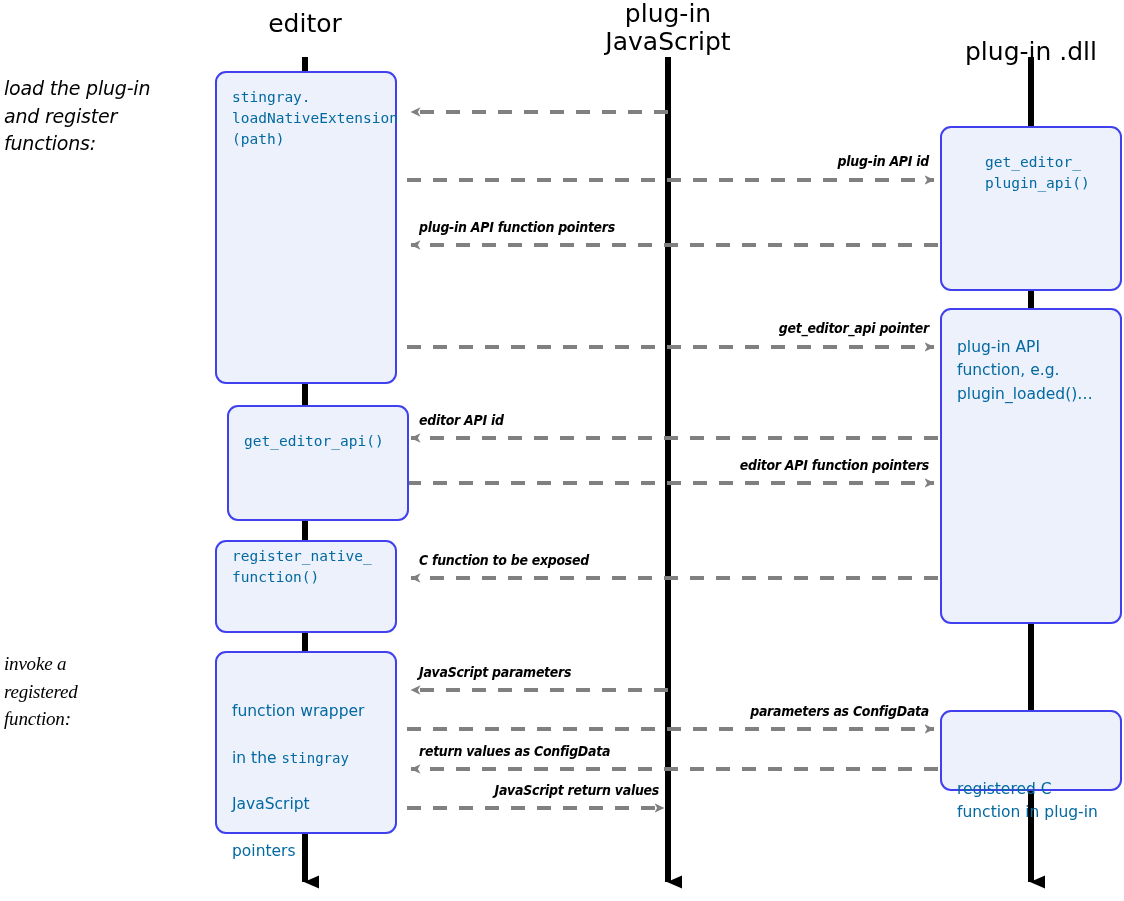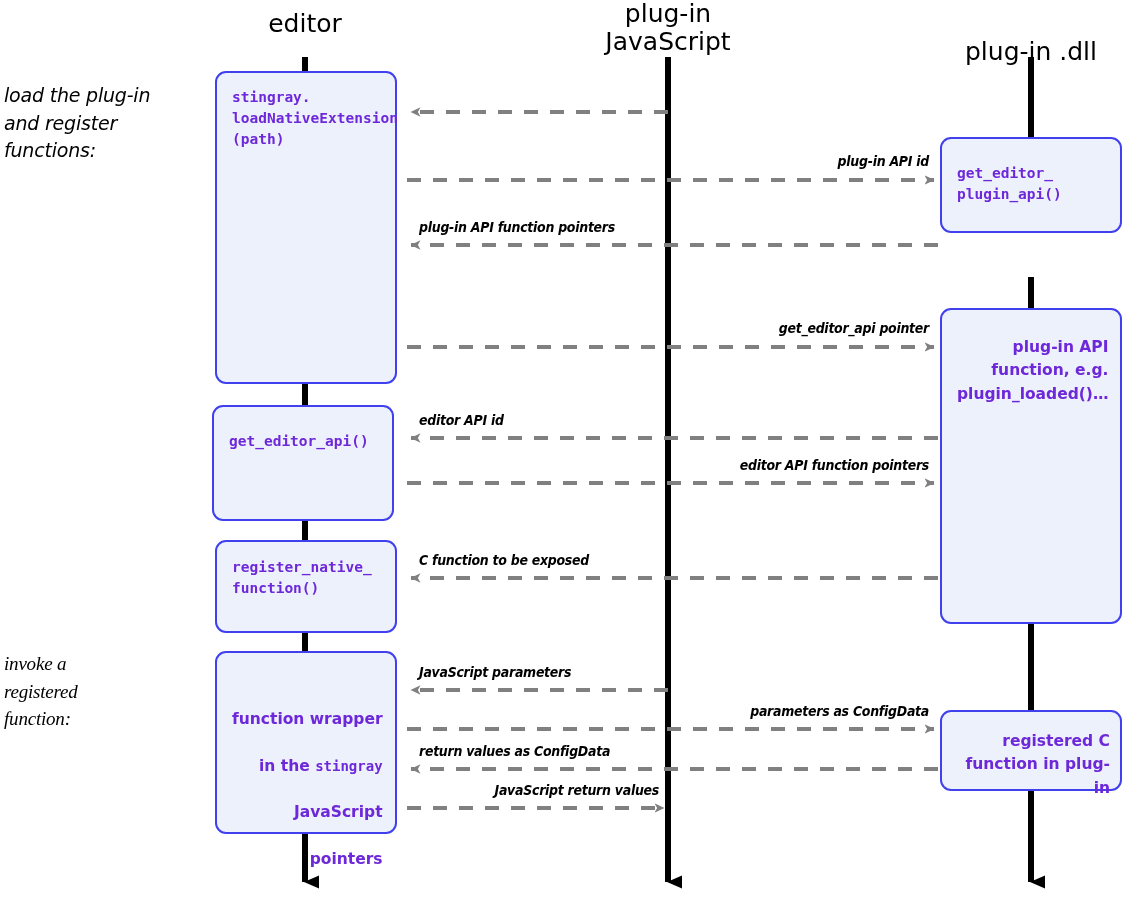--- a/index.html
+++ b/index.html
@@ -56,30 +56,28 @@
     border: 2px solid #4040ee;
     border-radius: 11px;
     background: #edf1fc;
     display: flex;
     align-items: flex-start;
   }
   .act-box .act-label {
     font-family: "DejaVu Sans Mono", monospace;
     font-size: 14.5px;
     line-height: 1.45;
-    color: #6d28d9;
+    color: #0369a1;
     white-space: pre-line;
     padding: 14px 10px 0 15px;
-    font-weight: bold;
   }
   .act-box .act-label.prose {
     font-family: "DejaVu Sans", sans-serif;
     font-size: 15.5px;
     line-height: 1.5;
-    text-align: right;
   }
   .act-box .act-label.prose .mono {
     font-family: "DejaVu Sans Mono", monospace;
     font-size: 14px;
     margin-top: 12px;
   }
   
   .msg-label {
     position: absolute;
     font-family: "DejaVu Sans", sans-serif;
@@ -148,65 +146,65 @@
 
   <div class="lifeline-title" style="left:205px; top:10px; width:200px;">editor</div>
 
   <div class="lifeline-title" style="left:568px; top:0px; width:200px;">plug-in
 JavaScript</div>
 
   <div class="lifeline-title" style="left:931px; top:10px; width:200px;">
     <span>plug-in </span><span class="ital">.dll</span>
   </div>
 
-  <div class="section-note" style="left:4px; top:82px; width:200px;">load the plug-in
+  <div class="section-note" style="left:4px; top:75px; width:200px;">load the plug-in
 and register
 functions:</div>
 
   <div class="section-note" style="left:4px; top:650px; width:200px;font-family:Liberation Serif, serif;">invoke a
 registered
 function:</div>
 
   <div class="act-box" style="left:215px; top:71px; width:182px; height:313px;">
     <div class="act-label">stingray.
 loadNativeExtension
 (path)</div>
   </div>
 
-  <div class="act-box" style="left:212px; top:405px; width:182px; height:116px;">
+  <div class="act-box" style="left:227px; top:405px; width:182px; height:116px;">
     <div class="act-label" style="padding-top:24px;">get_editor_api()</div>
   </div>
 
   <div class="act-box" style="left:215px; top:540px; width:182px; height:93px;">
-    <div class="act-label" style="padding-top:15px;">register_native_
+    <div class="act-label" style="padding-top:4px;">register_native_
 function()</div>
   </div>
 
   <div class="act-box" style="left:215px; top:651px; width:182px; height:183px;">
-    <div class="act-label prose" style="padding-top:32px;">
+    <div class="act-label prose" style="padding-top:24px;">
       <span>function wrapper</span><br>
       <span>in the </span><span class="mono">stingray</span><br>
       <span>JavaScript</span><br>
       <span>pointers</span>
     </div>
   </div>
 
-  <div class="act-box" style="left:940px; top:137px; width:182px; height:96px;">
+  <div class="act-box" style="left:940px; top:126px; width:182px; height:165px;padding-left:28px;">
     <div class="act-label" style="padding-top:24px;">get_editor_
 plugin_api()</div>
   </div>
 
   <div class="act-box" style="left:940px; top:308px; width:182px; height:316px;">
     <div class="act-label prose" style="padding-top:26px;">plug-in API
 function, e.g.
 plugin_loaded()…</div>
   </div>
 
   <div class="act-box" style="left:940px; top:710px; width:182px; height:81px;">
-    <div class="act-label prose" style="padding-top:18px;">registered C
+    <div class="act-label prose" style="padding-top:18px;margin-top:48px;">registered C
 function in plug-in</div>
   </div>
 
   <div class="msg-label right-anchored" style="left:0px; top:153px; width:929px; text-align:right;">plug-in API id</div>
 
   <div class="msg-label" style="left:419px; top:219px;">plug-in API function pointers</div>
 
   <div class="msg-label right-anchored" style="left:0px; top:320px; width:929px; text-align:right;">get_editor_api pointer</div>
 
   <div class="msg-label" style="left:419px; top:412px;">editor API id</div>

